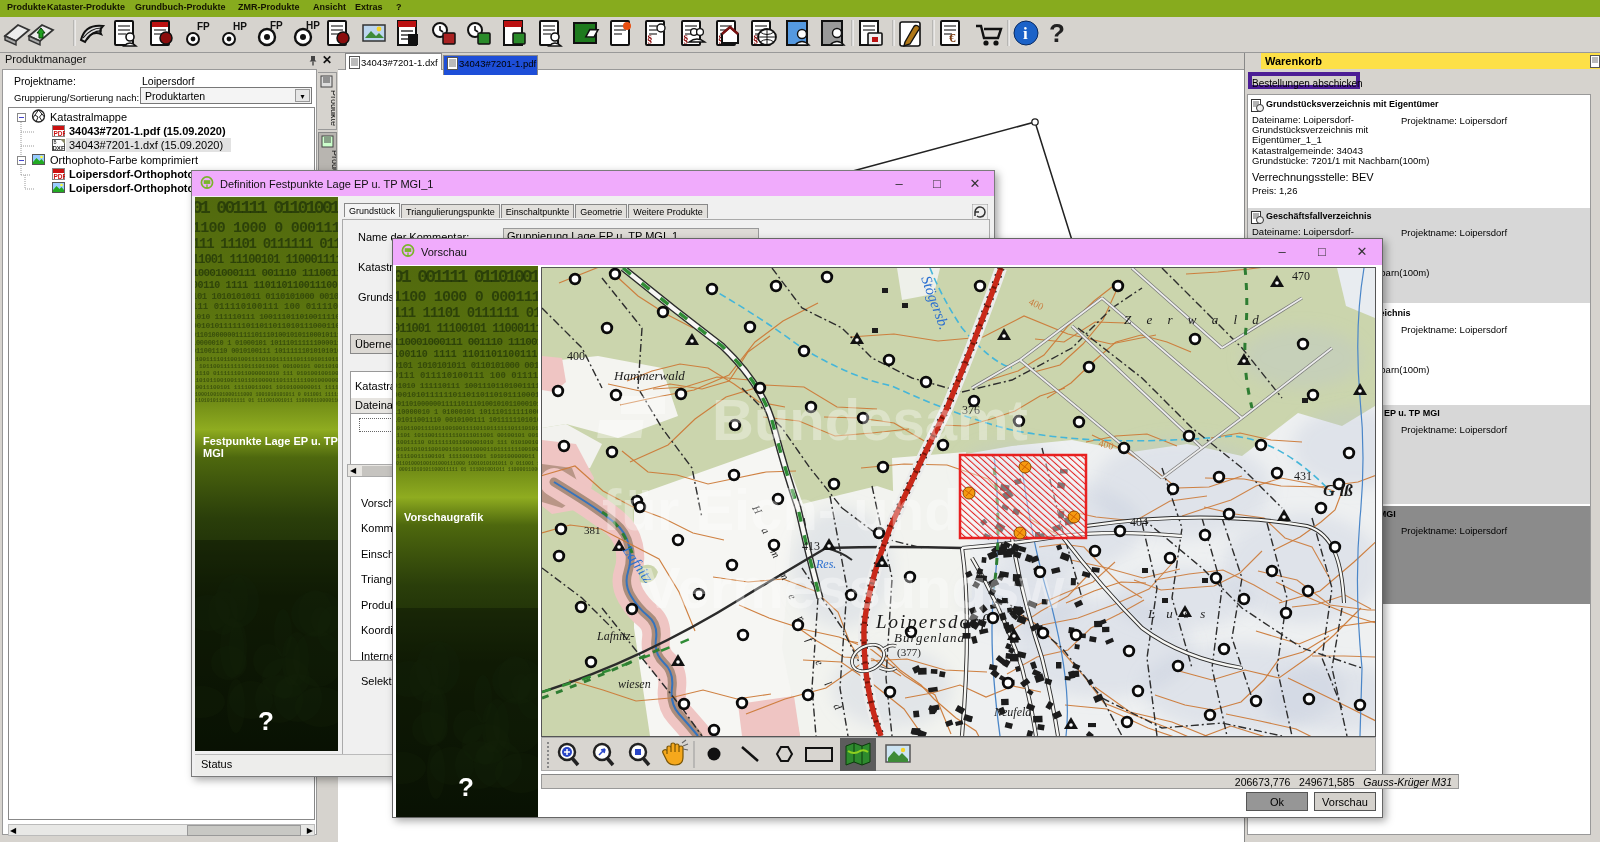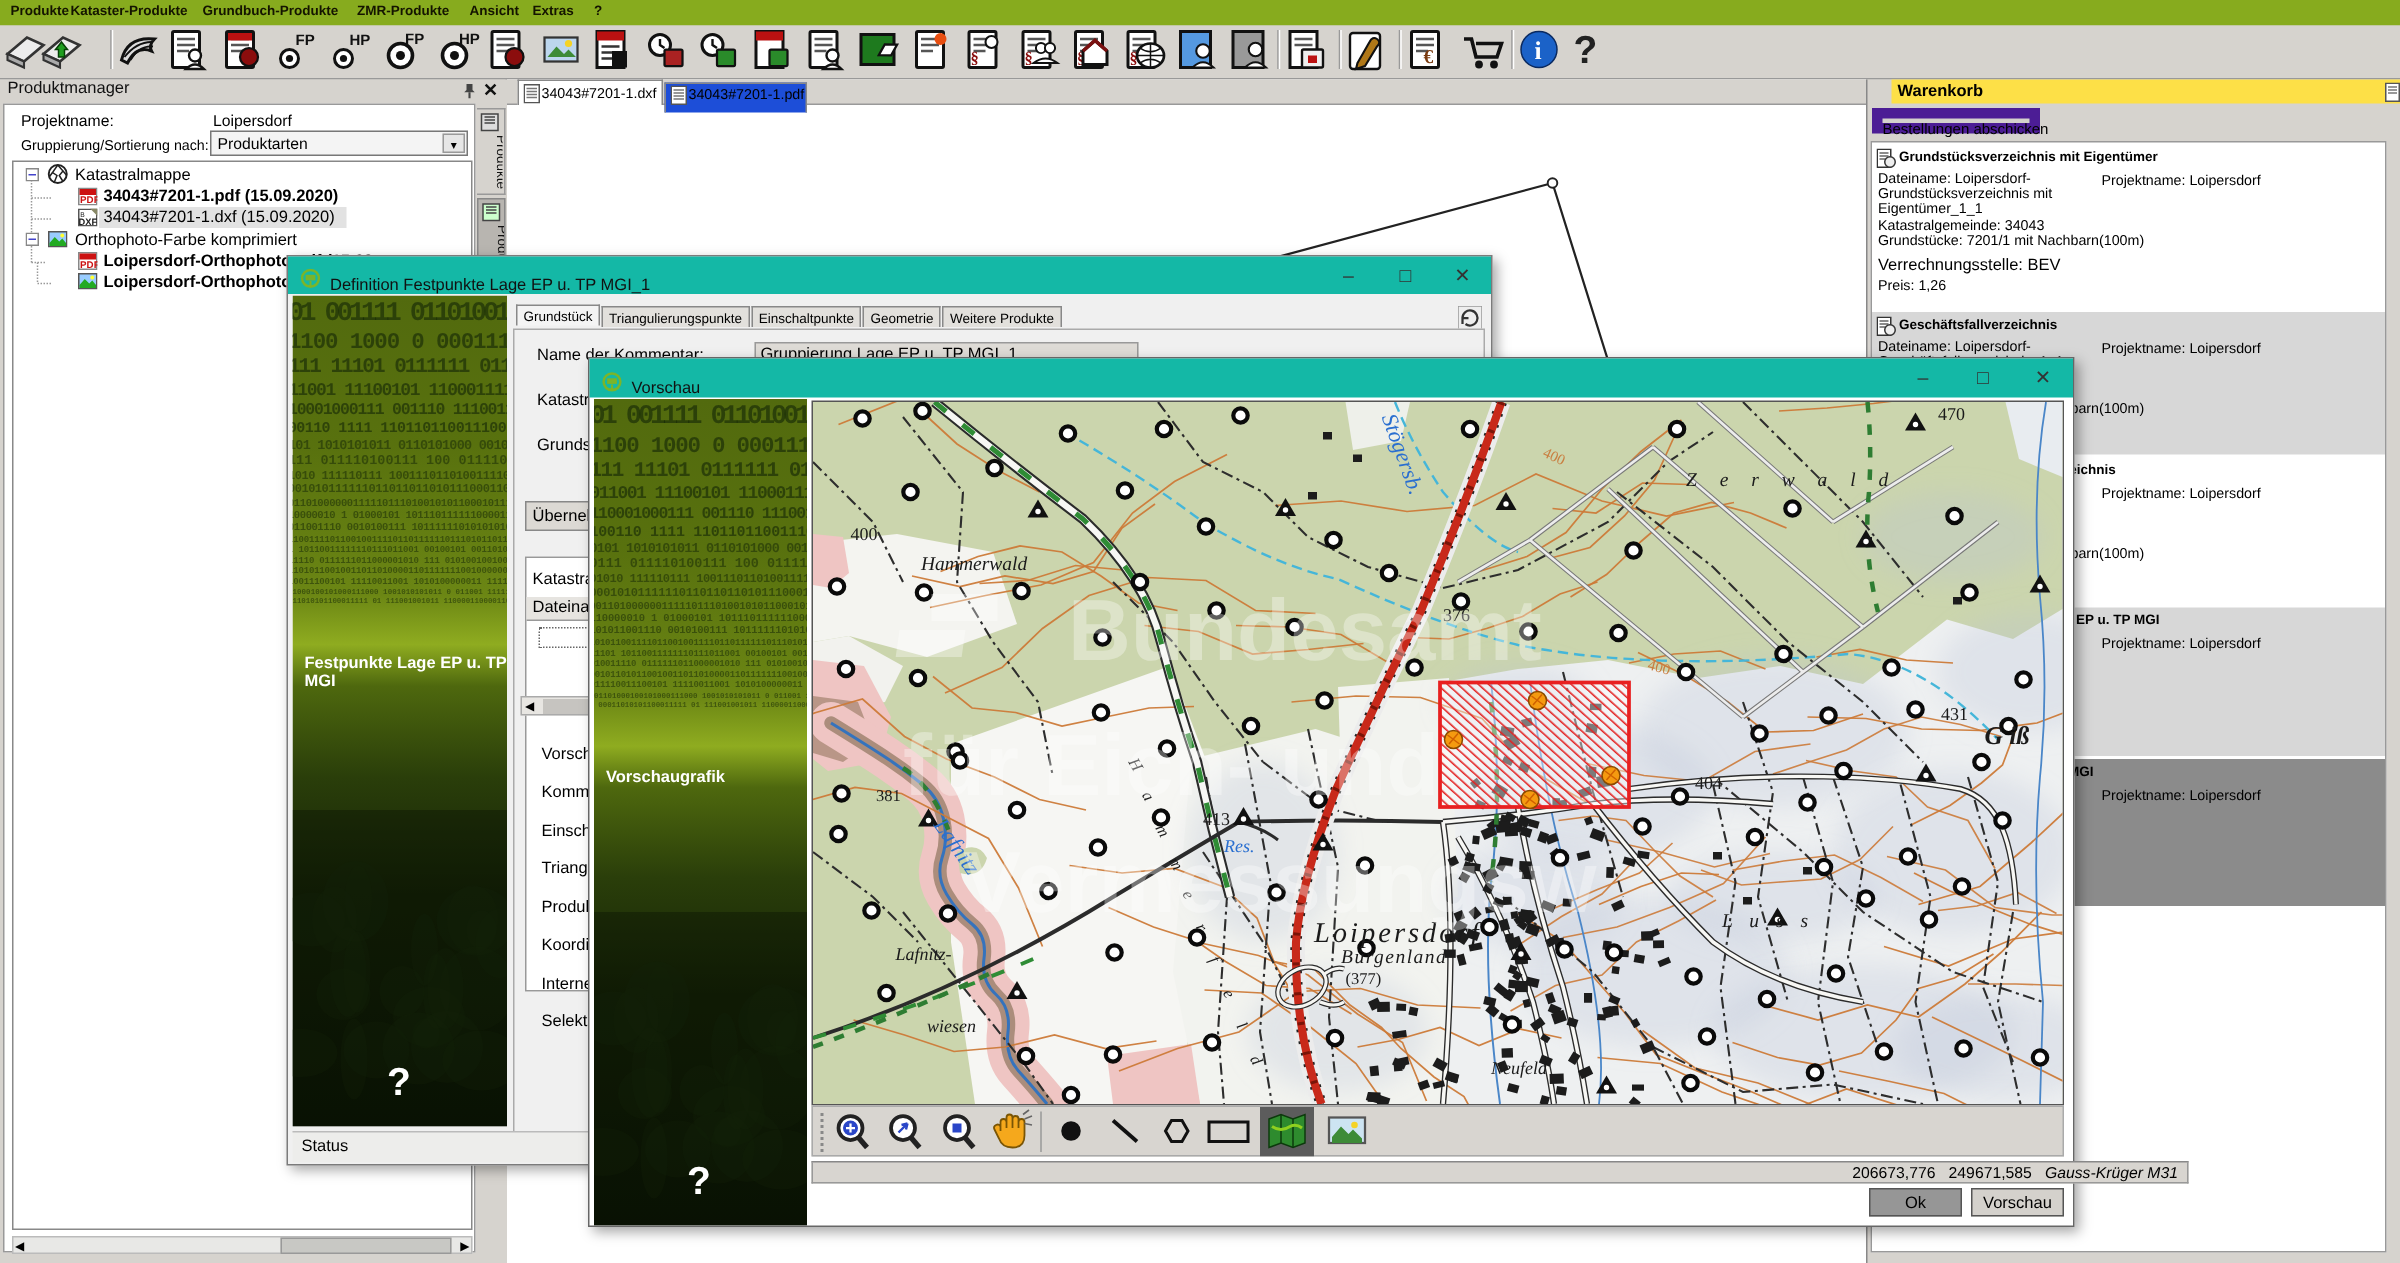--- a/index.html
+++ b/index.html
@@ -1,17 +1,17 @@
 <!DOCTYPE html>
 <html><head><meta charset="utf-8"><style>
 *{margin:0;padding:0;box-sizing:border-box}
 body{width:1600px;height:842px;font-family:"Liberation Sans",sans-serif;overflow:hidden;position:relative;background:#d6d3ce;font-size:11px}
 .abs{position:absolute}
 .win{position:absolute;background:#f0f0f0;border:1px solid #7b7b7b;box-shadow:3px 3px 8px rgba(0,0,0,0.35)}
-.titlebar{height:25px;background:#14b8a6;display:flex;align-items:flex-end;font-size:11px;color:#111}
+.titlebar{height:25px;background:#f0abfc;display:flex;align-items:center;font-size:11px;color:#111}
 .wbtns{margin-left:auto;display:flex;height:100%}
 .wbtn{width:38px;text-align:center;color:#333;font-size:13px;line-height:25px}
 </style></head><body>
 <div class="abs" style="left:0;top:0;width:1600px;height:17px;background:#87ab1e;color:#141400;font-size:9px;font-weight:bold">
 <span class="abs" style="left:7px;top:2px">Produkte</span>
     <span class="abs" style="left:47px;top:2px">Kataster-Produkte</span>
     <span class="abs" style="left:135px;top:2px">Grundbuch-Produkte</span>
     <span class="abs" style="left:238px;top:2px">ZMR-Produkte</span>
     <span class="abs" style="left:313px;top:2px">Ansicht</span>
     <span class="abs" style="left:355px;top:2px">Extras</span>
@@ -292,21 +292,21 @@
       <circle cx="697" cy="52" r="3.2" fill="#fff" stroke="#222" stroke-width="1.3"></circle>
     </svg>
 </div>
 <div class="abs" style="left:1244px;top:53px;width:356px;height:789px;background:#d6d3ce;border-left:1px solid #888">
  <div class="abs" style="left:16px;top:0;width:356px;height:16px;background:#fde047;font-size:11px;font-weight:bold;padding:2px 0 0 4px">Warenkorb
   <span class="abs" style="left:333px;top:2px"><svg width="10" height="11" viewBox="0 0 10 11">
           <path d="M3 1 h4 v4 l1.5 1.5 h-7 L3 5 Z" fill="#444"></path>
           <path d="M5 6.5 v4" stroke="#444" stroke-width="1.4"></path>
         </svg></span><span class="abs" style="left:347px;top:0;font-weight:bold;font-size:12px">✕</span>
  </div>
- <div class="abs" style="left:3px;top:19px;width:112px;height:17px;background:#d4d1cc;border:7px solid #4c1d95;font-size:10px;white-space:nowrap;text-align:center;padding-top:2px">Bestellungen abschicken</div>
+ <div class="abs" style="left:3px;top:19px;width:112px;height:17px;background:#d4d1cc;border:4px solid #4c1d95;font-size:10px;white-space:nowrap;text-align:center;padding-top:2px">Bestellungen abschicken</div>
  <div class="abs" style="left:2px;top:41px;width:344px;height:741px;background:#fff;border:1px solid #999;overflow:hidden">
   <div class="abs" style="left:0;top:1px;width:344px;height:111px;background:#fff">
         <svg class="abs" style="left:3px;top:3px" width="13" height="13">
           <rect x="0.5" y="0.5" width="9" height="12" fill="#fff" stroke="#333"></rect>
           <path d="M2 3h6M2 5h6M2 7h4" stroke="#666" stroke-width="1"></path>
           <circle cx="9" cy="9" r="3.5" fill="#eee" stroke="#333"></circle>
         </svg>
         <div class="abs" style="left:18px;top:3px;font-size:9px;font-weight:bold;white-space:nowrap">Grundstücksverzeichnis mit Eigentümer</div>
         <div class="abs" style="left:4px;top:19px;font-size:9.5px;line-height:10.2px">Dateiname: Loipersdorf-<br>Grundstücksverzeichnis mit<br>Eigentümer_1_1<br>Katastralgemeinde: 34043<br>Grundstücke: 7201/1 mit Nachbarn(100m)</div>
         <div class="abs" style="left:153px;top:19px;font-size:9.5px">Projektname: Loipersdorf</div>

